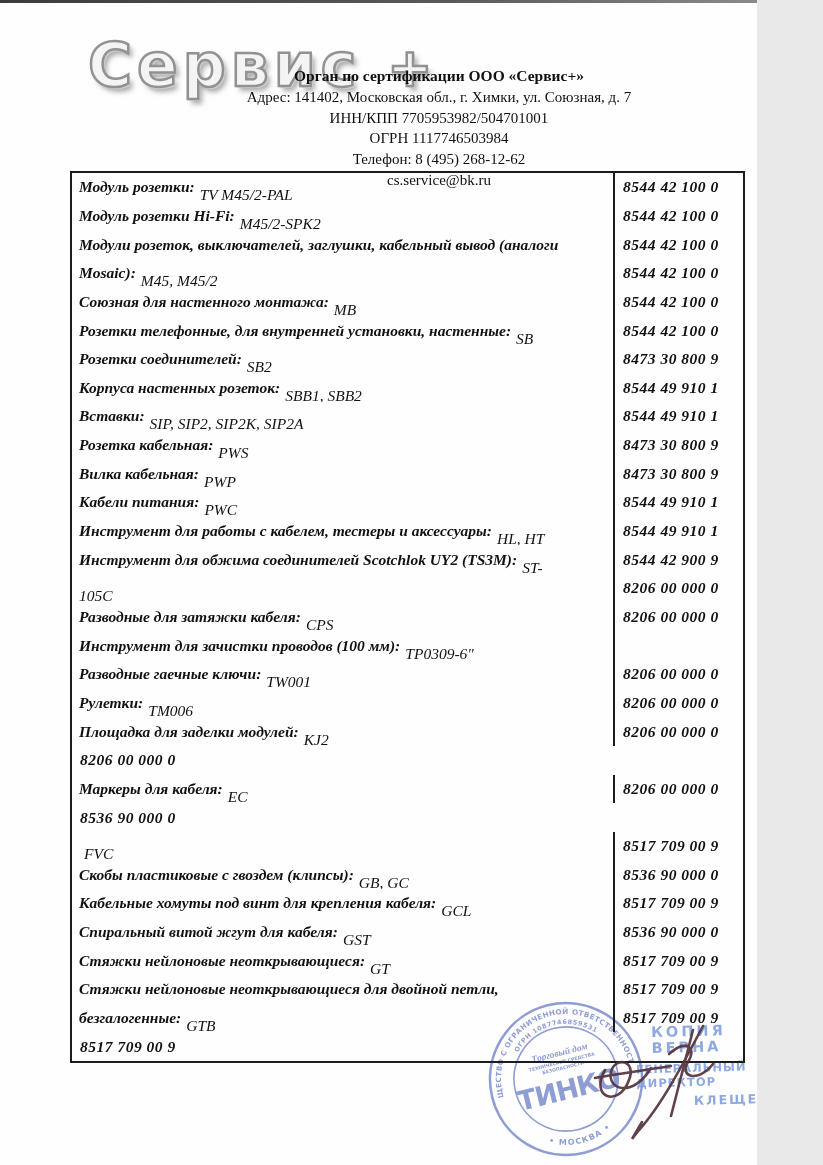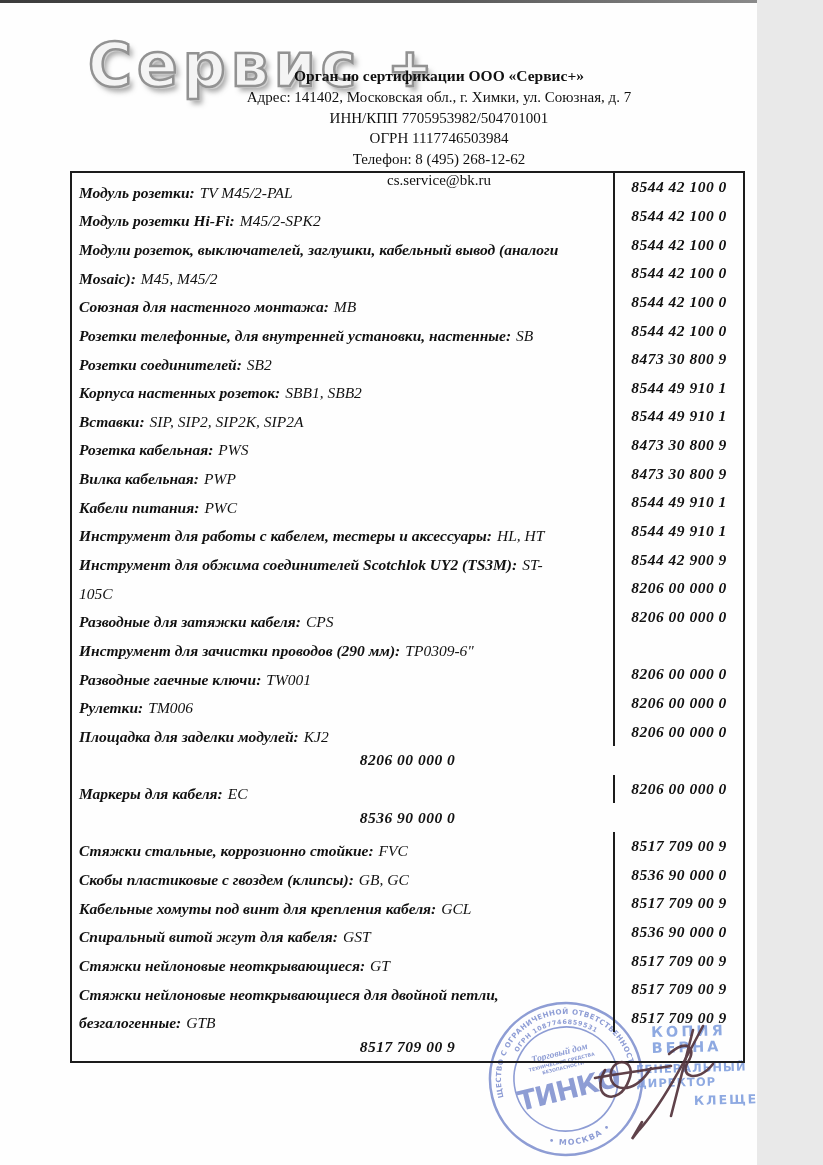--- a/index.html
+++ b/index.html
@@ -45,31 +45,31 @@
     display:grid;
     grid-template-rows:repeat(31,1fr);
     z-index:2;
     background:transparent;
   }
   .prow{display:flex;align-items:center;min-height:0;}
   .cell-desc{
     width:543px;box-sizing:border-box;
     border-right:2px solid #1c1c1c;
     align-self:stretch;
-    display:flex;align-items:flex-end;
+    display:flex;align-items:center;
     padding-left:7px;padding-right:6px;
     font-style:italic;font-size:15.5px;
     white-space:nowrap;overflow:hidden;
   }
   .cell-desc .lbl{font-weight:700;}
   .cell-desc .val{font-weight:400;margin-left:5px;margin-top:16px;}
   .cell-code{
-    flex:1;text-align:center;
+    flex:1;text-align:left;
     font-style:italic;font-weight:700;font-size:15.5px;
-    letter-spacing:.5px;white-space:nowrap;
+    letter-spacing:.5px;white-space:nowrap;padding-left:8px;
   }
   
   .stamp{
     position:absolute;left:486px;top:999px;width:160px;height:160px;
     z-index:1;opacity:.82;
     transform:rotate(-14deg);
   }
   .copy-mark{
     position:absolute;left:636px;top:1022px;width:190px;
     z-index:1;opacity:.88;
@@ -240,21 +240,21 @@
       </div>
       <div class="prow">
         <div class="cell-desc">
           <span class="lbl">Разводные для затяжки кабеля:</span>
           <span class="val">CPS</span>
         </div>
         <div class="cell-code">8206 00 000 0</div>
       </div>
       <div class="prow">
         <div class="cell-desc">
-          <span class="lbl">Инструмент для зачистки проводов (290 мм):</span>
+          <span class="lbl">Инструмент для зачистки проводов (100 мм):</span>
           <span class="val">TP0309-6"</span>
         </div>
         <div class="cell-code"></div>
       </div>
       <div class="prow">
         <div class="cell-desc">
           <span class="lbl">Разводные гаечные ключи:</span>
           <span class="val">TW001</span>
         </div>
         <div class="cell-code">8206 00 000 0</div>
@@ -281,21 +281,20 @@
           <span class="lbl">Маркеры для кабеля:</span>
           <span class="val">EC</span>
         </div>
         <div class="cell-code">8206 00 000 0</div>
       </div>
       <div class="prow">
         <div class="cell-code">8536 90 000 0</div>
       </div>
       <div class="prow">
         <div class="cell-desc">
-          <span class="lbl">Стяжки стальные, коррозионно стойкие:</span>
           <span class="val">FVC</span>
         </div>
         <div class="cell-code">8517 709 00 9</div>
       </div>
       <div class="prow">
         <div class="cell-desc">
           <span class="lbl">Скобы пластиковые с гвоздем (клипсы):</span>
           <span class="val">GB, GC</span>
         </div>
         <div class="cell-code">8536 90 000 0</div>

